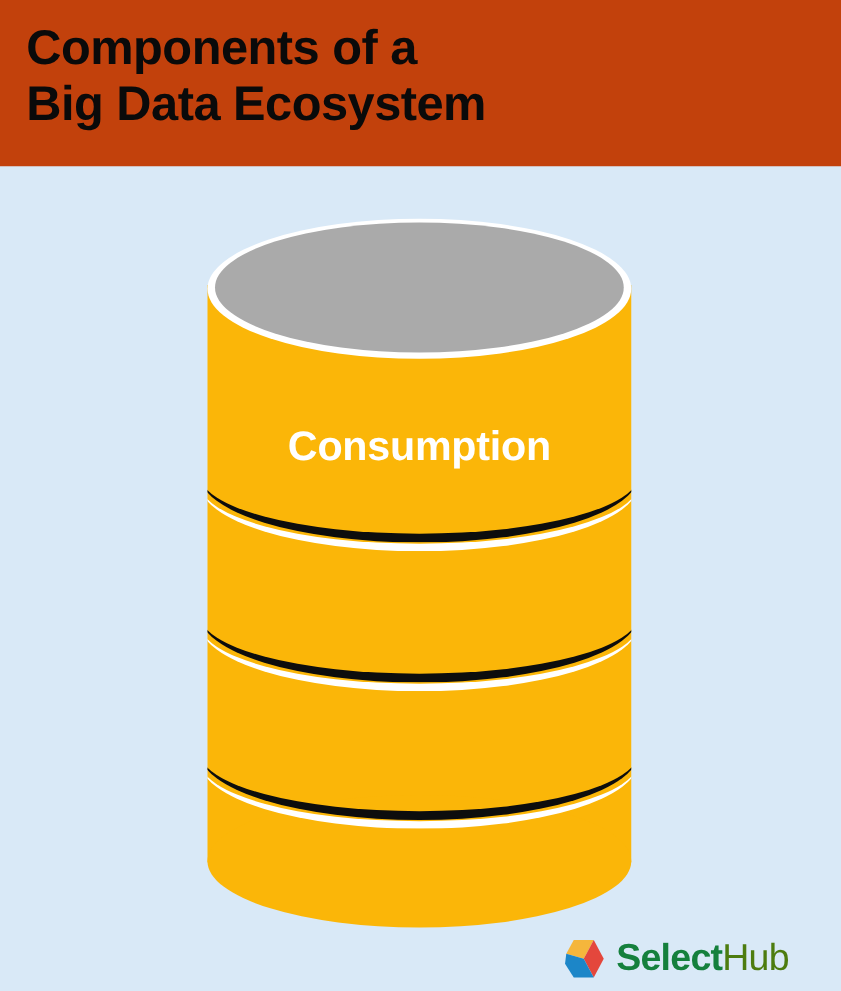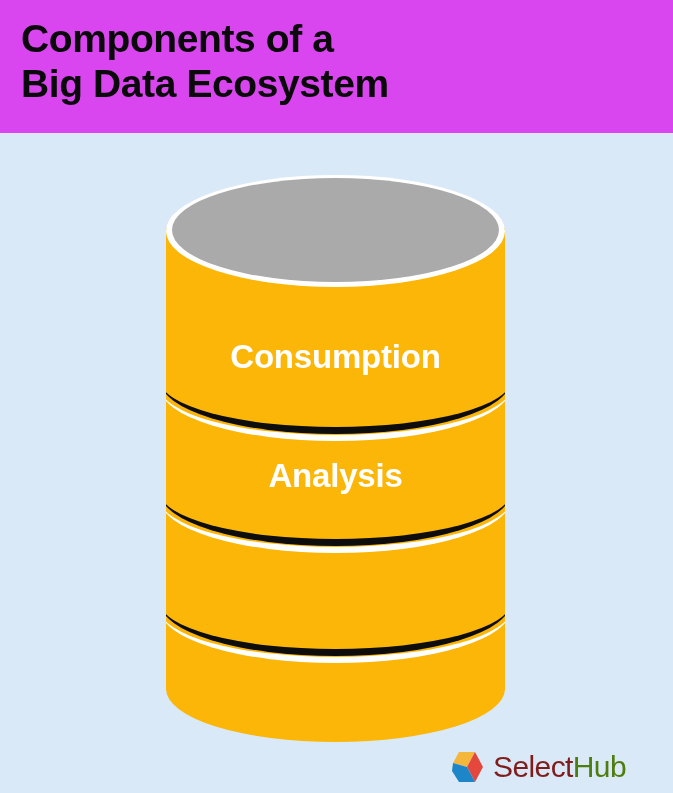--- a/index.html
+++ b/index.html
@@ -15,21 +15,21 @@
     position: relative;
   }
 
   
   #header-band {
     position: absolute;
     left: 0;
     top: 0;
     width: 673px;
     height: 150px;
-    background: #d946ef;
+    background: #c2410c;
   }
   #header-title {
     position: absolute;
     left: 21px;
     top: 16px;
     width: 620px;
     color: #0a0a0a;
     font-size: 39px;
     font-weight: bold;
     line-height: 45px;
@@ -164,22 +164,22 @@
     margin-right: 9px;
     flex: none;
   }
   #logo-wordmark {
     font-size: 30px;
     line-height: 30px;
     letter-spacing: -0.6px;
     white-space: nowrap;
   }
   #logo-select {
-    color: #7f1d1d;
-    font-weight: normal;
+    color: #15803d;
+    font-weight: bold;
   }
   #logo-hub {
     color: #4d7c0f;
     font-weight: normal;
   }
 </style>
 </head>
 <body>
 
 <div id="header-band">
@@ -205,21 +205,20 @@
     <div class="layer-divider" style="top:263px;">
       <div class="arc-dark"></div>
       <div class="arc-light"></div>
     </div>
     <div class="layer-divider" style="top:373px;">
       <div class="arc-dark"></div>
       <div class="arc-light"></div>
     </div>
 
     <div class="layer-label" style="top:163px;">Consumption</div>
-    <div class="layer-label" style="top:282px;">Analysis</div>
 
   </div>
 </div>
 
 <div id="selecthub-logo">
   <svg id="logo-cube" viewBox="0 0 34 32">
 
     <polygon points="9,1 25,1 17,16 3,12" fill="#F5B63C"></polygon>
 
     <polygon points="25,1 33,16 25,31 17,16" fill="#E4473C"></polygon>

